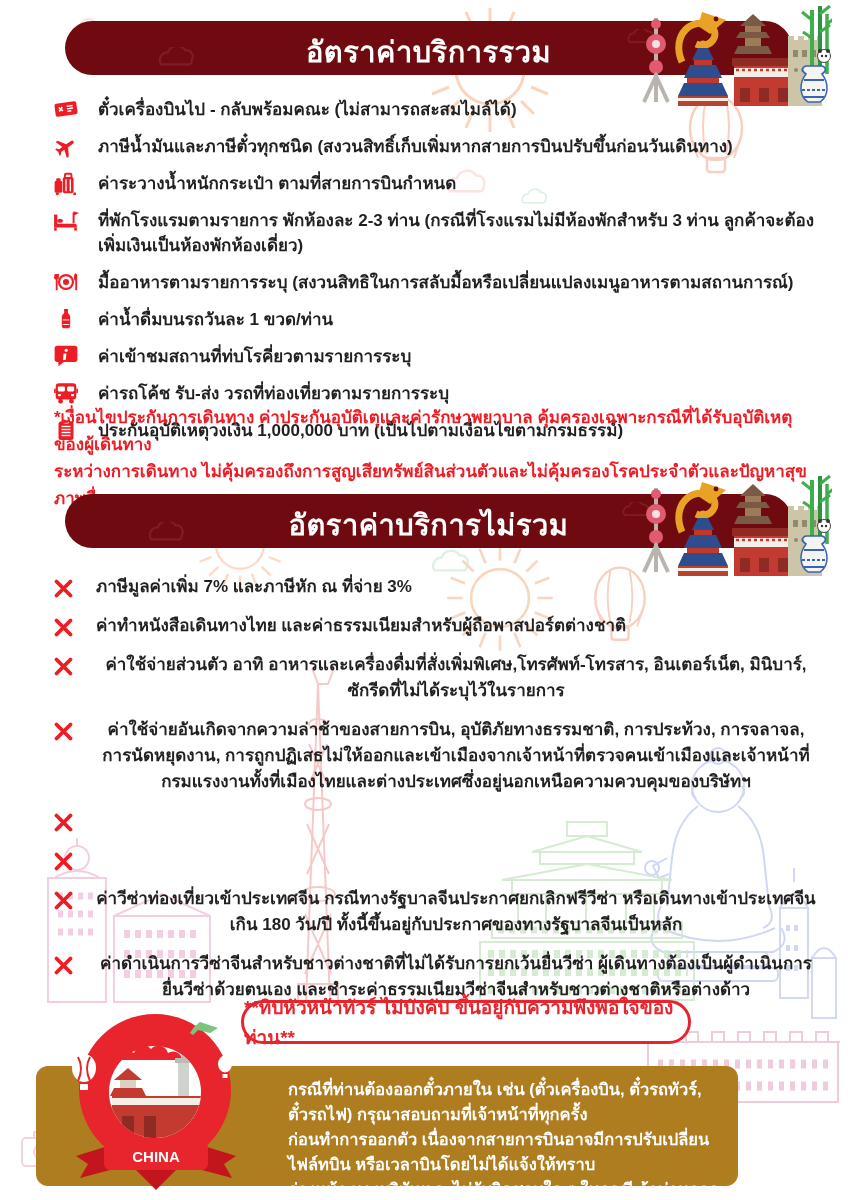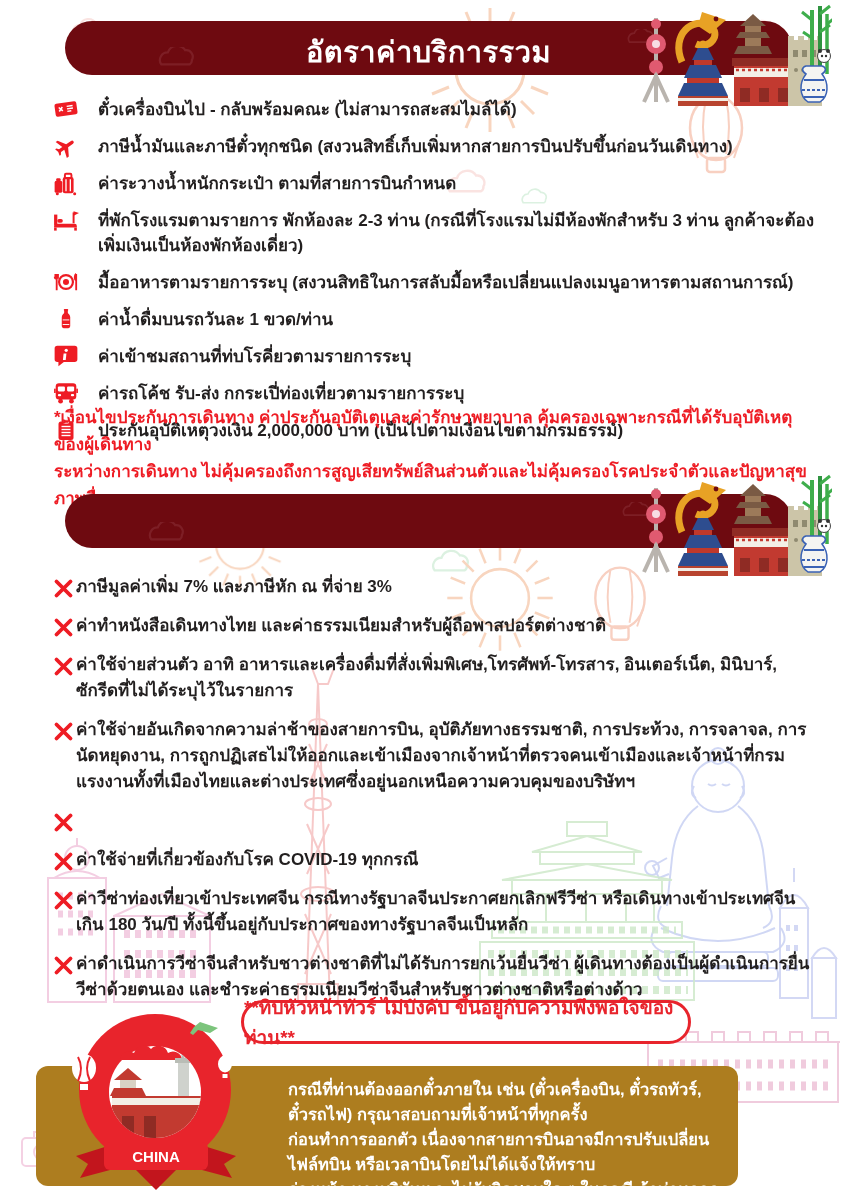--- a/index.html
+++ b/index.html
@@ -27,21 +27,21 @@
   .inc-ico{width:32px;min-width:32px;height:26px;display:flex;align-items:center;justify-content:center;}
   .inc-text{margin-left:16px;font-size:17px;font-weight:bold;line-height:25px;padding-top:1px;}
   .inc-note{
     position:absolute;left:54px;top:404px;width:762px;z-index:1;
     color:#ee1c24;font-size:17px;font-weight:bold;line-height:27px;
   }
   
   .exc-list{position:absolute;left:50px;top:574px;width:766px;z-index:1;}
   .exc-row{display:flex;align-items:flex-start;margin-bottom:13px;}
   .exc-ico{width:26px;min-width:26px;height:24px;display:flex;align-items:center;justify-content:center;padding-top:2px;}
-  .exc-text{font-size:17px;font-weight:bold;line-height:26px;}
+  .exc-text{margin-left:20px;font-size:17px;font-weight:bold;line-height:26px;text-align:center;}
   
   .tip-pill{
     position:absolute;left:207px;top:1000px;width:450px;height:44px;z-index:2;
     background:#ffffff;border:3px solid #e8242c;border-radius:24px;
     display:flex;align-items:center;justify-content:center;
     color:#e8242c;font-size:19px;font-weight:bold;box-sizing:border-box;margin-left:34px;
   }
   
   .footer-bar{
     position:absolute;left:36px;top:1066px;width:702px;height:120px;z-index:1;
@@ -352,49 +352,50 @@
           <rect x="4.5" y="6" width="6.5" height="4.5" rx="1" fill="#fff"></rect>
           <rect x="13" y="6" width="6.5" height="4.5" rx="1" fill="#fff"></rect>
           <rect x="4.5" y="13" width="3" height="2" rx="1" fill="#fff"></rect>
           <rect x="16.5" y="13" width="3" height="2" rx="1" fill="#fff"></rect>
           <circle cx="7" cy="19.5" r="2.2" fill="#ee1c24"></circle>
           <circle cx="17" cy="19.5" r="2.2" fill="#ee1c24"></circle>
           <rect x="1" y="8" width="1.5" height="4" fill="#ee1c24"></rect>
           <rect x="21.5" y="8" width="1.5" height="4" fill="#ee1c24"></rect>
         </svg>
     </span>
-    <span class="inc-text">ค่ารถโค้ช รับ-ส่ง กกระเปี่ท่องเที่ยวตามรายการระบุ</span>
+    <span class="inc-text">ค่ารถโค้ช รับ-ส่ง วรถที่ท่องเที่ยวตามรายการระบุ</span>
   </div>
   <div class="inc-row">
     <span class="inc-ico">
       <svg width="24" height="26" viewBox="0 0 24 24">
           <rect x="4.5" y="3.5" width="15" height="18.5" rx="2.5" fill="#ee1c24"></rect>
           <rect x="8.8" y="1.8" width="6.4" height="3.4" rx="1.6" fill="#ee1c24" stroke="#fff" stroke-width="0.8"></rect>
           <line x1="7.5" y1="8.5" x2="16.5" y2="8.5" stroke="#fff" stroke-width="1.4"></line>
           <line x1="7.5" y1="11.5" x2="16.5" y2="11.5" stroke="#fff" stroke-width="1.4"></line>
           <line x1="7.5" y1="14.5" x2="16.5" y2="14.5" stroke="#fff" stroke-width="1.4"></line>
           <line x1="7.5" y1="17.5" x2="16.5" y2="17.5" stroke="#fff" stroke-width="1.4"></line>
         </svg>
     </span>
-    <span class="inc-text">ประกันอุบัติเหตุวงเงิน 2,000,000 บาท (เป็นไปตามเงื่อนไขตามกรมธรรม์)</span>
+    <span class="inc-text">ประกันอุบัติเหตุวงเงิน 1,000,000 บาท (เป็นไปตามเงื่อนไขตามกรมธรรม์)</span>
   </div>
 </div>
 
 <div class="inc-note">
   <div>*เงื่อนไขประกันการเดินทาง ค่าประกันอุบัติเตุและค่ารักษาพยาบาล คุ้มครองเฉพาะกรณีที่ได้รับอุบัติเหตุของผู้เดินทาง</div>
   <div>ระหว่างการเดินทาง ไม่คุ้มครองถึงการสูญเสียทรัพย์สินส่วนตัวและไม่คุ้มครองโรคประจำตัวและปัญหาสุขภาพอื่นๆ</div>
 </div>
 
 <div class="banner second">
   <svg class="banner-cloud" style="left:80px;top:28px" width="54" height="24" viewBox="0 0 46 22">
       <use href="#cloud" fill="none" stroke="#8a3037" stroke-width="2"></use>
     </svg>
   <svg class="banner-cloud" style="left:555px;top:8px" width="40" height="18" viewBox="0 0 46 22">
       <use href="#cloud" fill="none" stroke="#8a3037" stroke-width="2"></use>
     </svg>
+  <span class="banner-title">อัตราค่าบริการไม่รวม</span>
 </div>
 <svg class="cluster c2" viewBox="0 0 196 104">
     <use href="#cluster-art"></use>
   </svg>
 
 <div class="exc-list">
   <div class="exc-row">
     <span class="exc-ico">
         <svg width="21" height="21" viewBox="0 0 24 24">
           <path d="M4 4l16 16M20 4L4 20" stroke="#ee1c24" stroke-width="4.4" stroke-linecap="round"></path>
@@ -432,21 +433,20 @@
           <path d="M4 4l16 16M20 4L4 20" stroke="#ee1c24" stroke-width="4.4" stroke-linecap="round"></path>
         </svg>
       </span>
   </div>
   <div class="exc-row">
     <span class="exc-ico">
         <svg width="21" height="21" viewBox="0 0 24 24">
           <path d="M4 4l16 16M20 4L4 20" stroke="#ee1c24" stroke-width="4.4" stroke-linecap="round"></path>
         </svg>
       </span>
-    <span class="exc-text">ค่าใช้จ่ายที่เกี่ยวข้องกับโรค COVID-19 ทุกกรณี</span>
   </div>
   <div class="exc-row">
     <span class="exc-ico">
         <svg width="21" height="21" viewBox="0 0 24 24">
           <path d="M4 4l16 16M20 4L4 20" stroke="#ee1c24" stroke-width="4.4" stroke-linecap="round"></path>
         </svg>
       </span>
     <span class="exc-text">ค่าวีซ่าท่องเที่ยวเข้าประเทศจีน กรณีทางรัฐบาลจีนประกาศยกเลิกฟรีวีซ่า หรือเดินทางเข้าประเทศจีนเกิน 180 วัน/ปี ทั้งนี้ขึ้นอยู่กับประกาศของทางรัฐบาลจีนเป็นหลัก</span>
   </div>
   <div class="exc-row">

